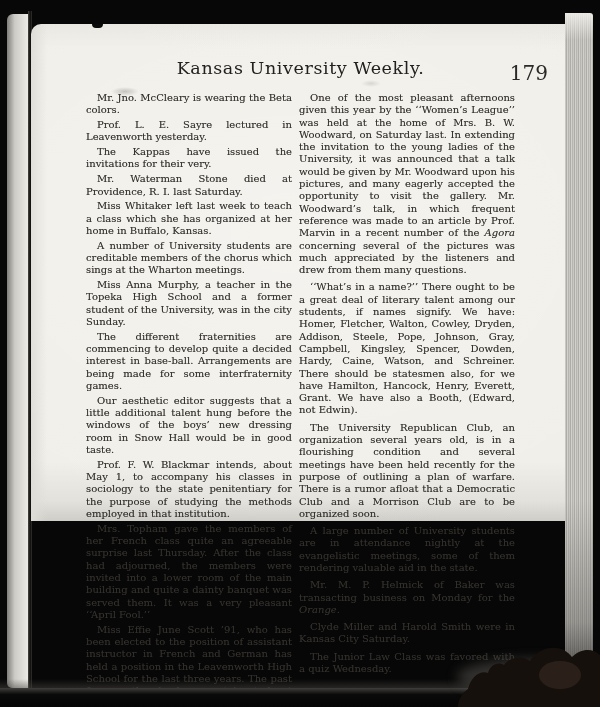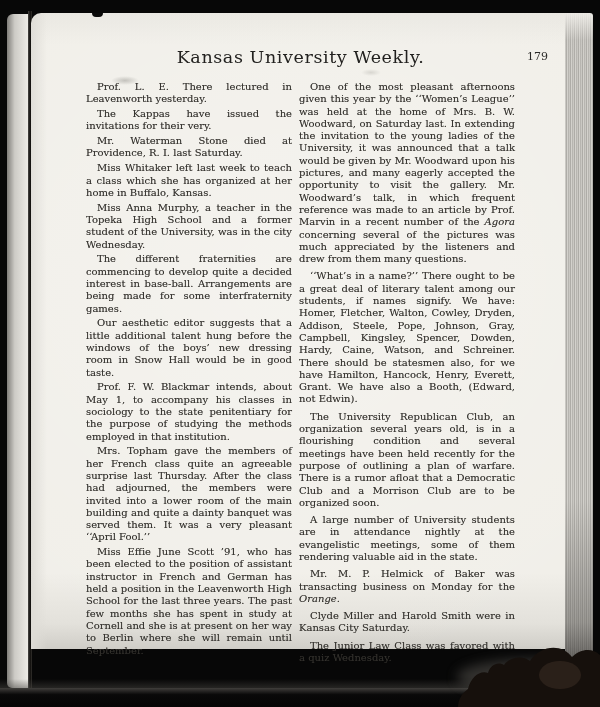--- a/index.html
+++ b/index.html
@@ -8,38 +8,38 @@
 
   
   .underpage{position:absolute;left:7px;top:14px;width:22px;height:674px;
     background:linear-gradient(90deg,#807e7a 0%,#cdcbc6 35%,#efede8 100%);
     border-radius:6px 0 0 5px;}
   
   .gutter{position:absolute;left:28px;top:11px;width:4px;height:678px;
     background:linear-gradient(90deg,#4a4845,#0f0d0b 55%,#35332f);filter:blur(.4px);}
 
   
-  .page{position:absolute;left:31px;top:13px;width:536px;height:636px;
+  .page{position:absolute;left:31px;top:24px;width:536px;height:497px;
     background:
       radial-gradient(ellipse 120% 90% at 48% 42%, rgba(255,255,255,.25), rgba(0,0,0,0) 70%),
       linear-gradient(90deg,#dedcd6 0%,rgba(222,220,214,0) 3%),
       linear-gradient(180deg,#e9e7e1 0%,#f1efe9 5%,#f1efe9 88%,#e3e1db 96%,#cfcdc7 100%);
     background-color:#f0eee8;
     border-radius:10px 2px 0 0;
     color:#33312d;}
   .notch{position:absolute;left:61px;top:0;width:11px;height:4px;background:#0a0a0a;
     border-radius:0 0 5px 5px;}
   .smudge1{position:absolute;left:80px;top:63px;width:28px;height:9px;
     background:radial-gradient(ellipse,rgba(110,108,102,.35),rgba(110,108,102,0) 70%);}
   .smudge2{position:absolute;left:330px;top:56px;width:20px;height:7px;
     background:radial-gradient(ellipse,rgba(120,118,112,.22),rgba(120,118,112,0) 70%);}
 
   .header{position:relative;margin:34px 52px 0 55px;text-align:center;}
   .title{font-size:17.5px;letter-spacing:.6px;color:#22211f;}
-  .page-number{position:absolute;right:-33px;top:3px;font-size:11px;color:#2a2927;}
+  .page-number{position:absolute;right:-33px;top:3px;font-size:20px;color:#2a2927;}
 
   .columns{display:flex;gap:7px;margin:14px 52px 0 55px;}
   .col{font-size:10px;line-height:12.3px;text-align:justify;color:#34322e;
        text-shadow:0 0 .4px rgba(46,44,40,.45);}
   .col-left{flex:0 0 206px;}
   .col-right{flex:1;}
   .col p{margin:0 0 2.5px 0;text-indent:11px;}
   .col-right p{margin-bottom:5px;}
 
   
@@ -71,25 +71,27 @@
     <div class="smudge1"></div>
     <div class="smudge2"></div>
 
     <div class="header">
       <span class="title">Kansas University Weekly.</span>
       <span class="page-number">179</span>
     </div>
 
     <div class="columns">
       <div class="col col-left">
-          <p>Prof. L. E. There lectured in Leavenworth yesterday.</p>
+          <p>Mr. Jno. McCleary is wearing the Beta colors.</p>
+          <p>Prof. L. E. Sayre lectured in Leavenworth yesterday.</p>
           <p>The Kappas have issued the invitations for their very.</p>
           <p>Mr. Waterman Stone died at Providence, R. I. last Saturday.</p>
           <p>Miss Whitaker left last week to teach a class which she has organized at her home in Buffalo, Kansas.</p>
-          <p>Miss Anna Murphy, a teacher in the Topeka High School and a former student of the University, was in the city Wednesday.</p>
+          <p>A number of University students are creditable members of the chorus which sings at the Wharton meetings.</p>
+          <p>Miss Anna Murphy, a teacher in the Topeka High School and a former student of the University, was in the city Sunday.</p>
           <p>The different fraternities are commencing to develop quite a decided interest in base-ball. Arrangements are being made for some interfraternity games.</p>
           <p>Our aesthetic editor suggests that a little additional talent hung before the windows of the boys’ new dressing room in Snow Hall would be in good taste.</p>
           <p>Prof. F. W. Blackmar intends, about May 1, to accompany his classes in sociology to the state penitentiary for the purpose of studying the methods employed in that institution.</p>
           <p>Mrs. Topham gave the members of her French class quite an agreeable surprise last Thursday. After the class had adjourned, the members were invited into a lower room of the main building and quite a dainty banquet was served them. It was a very pleasant ‘‘April Fool.’’</p>
           <p>Miss Effie June Scott ’91, who has been elected to the position of assistant instructor in French and German has held a position in the Leavenworth High School for the last three years. The past few months she has spent in study at Cornell and she is at present on her way to Berlin where she will remain until September.</p>
         </div>
       <div class="col col-right">
           <p>One of the most pleasant afternoons given this year by the ‘‘Women’s League’’ was held at the home of Mrs. B. W. Woodward, on Saturday last. In extending the invitation to the young ladies of the University, it was announced that a talk would be given by Mr. Woodward upon his pictures, and many eagerly accepted the opportunity to visit the gallery. Mr. Woodward’s talk, in which frequent reference was made to an article by Prof. Marvin in a recent number of the <i>Agora</i> concerning several of the pictures was much appreciated by the listeners and drew from them many questions.</p>
           <p>‘‘What’s in a name?’’ There ought to be a great deal of literary talent among our students, if names signify. We have: Homer, Fletcher, Walton, Cowley, Dryden, Addison, Steele, Pope, Johnson, Gray, Campbell, Kingsley, Spencer, Dowden, Hardy, Caine, Watson, and Schreiner. There should be statesmen also, for we have Hamilton, Hancock, Henry, Everett, Grant. We have also a Booth, (Edward, not Edwin).</p>
           <p>The University Republican Club, an organization several years old, is in a flourishing condition and several meetings have been held recently for the purpose of outlining a plan of warfare. There is a rumor afloat that a Democratic Club and a Morrison Club are to be organized soon.</p>

